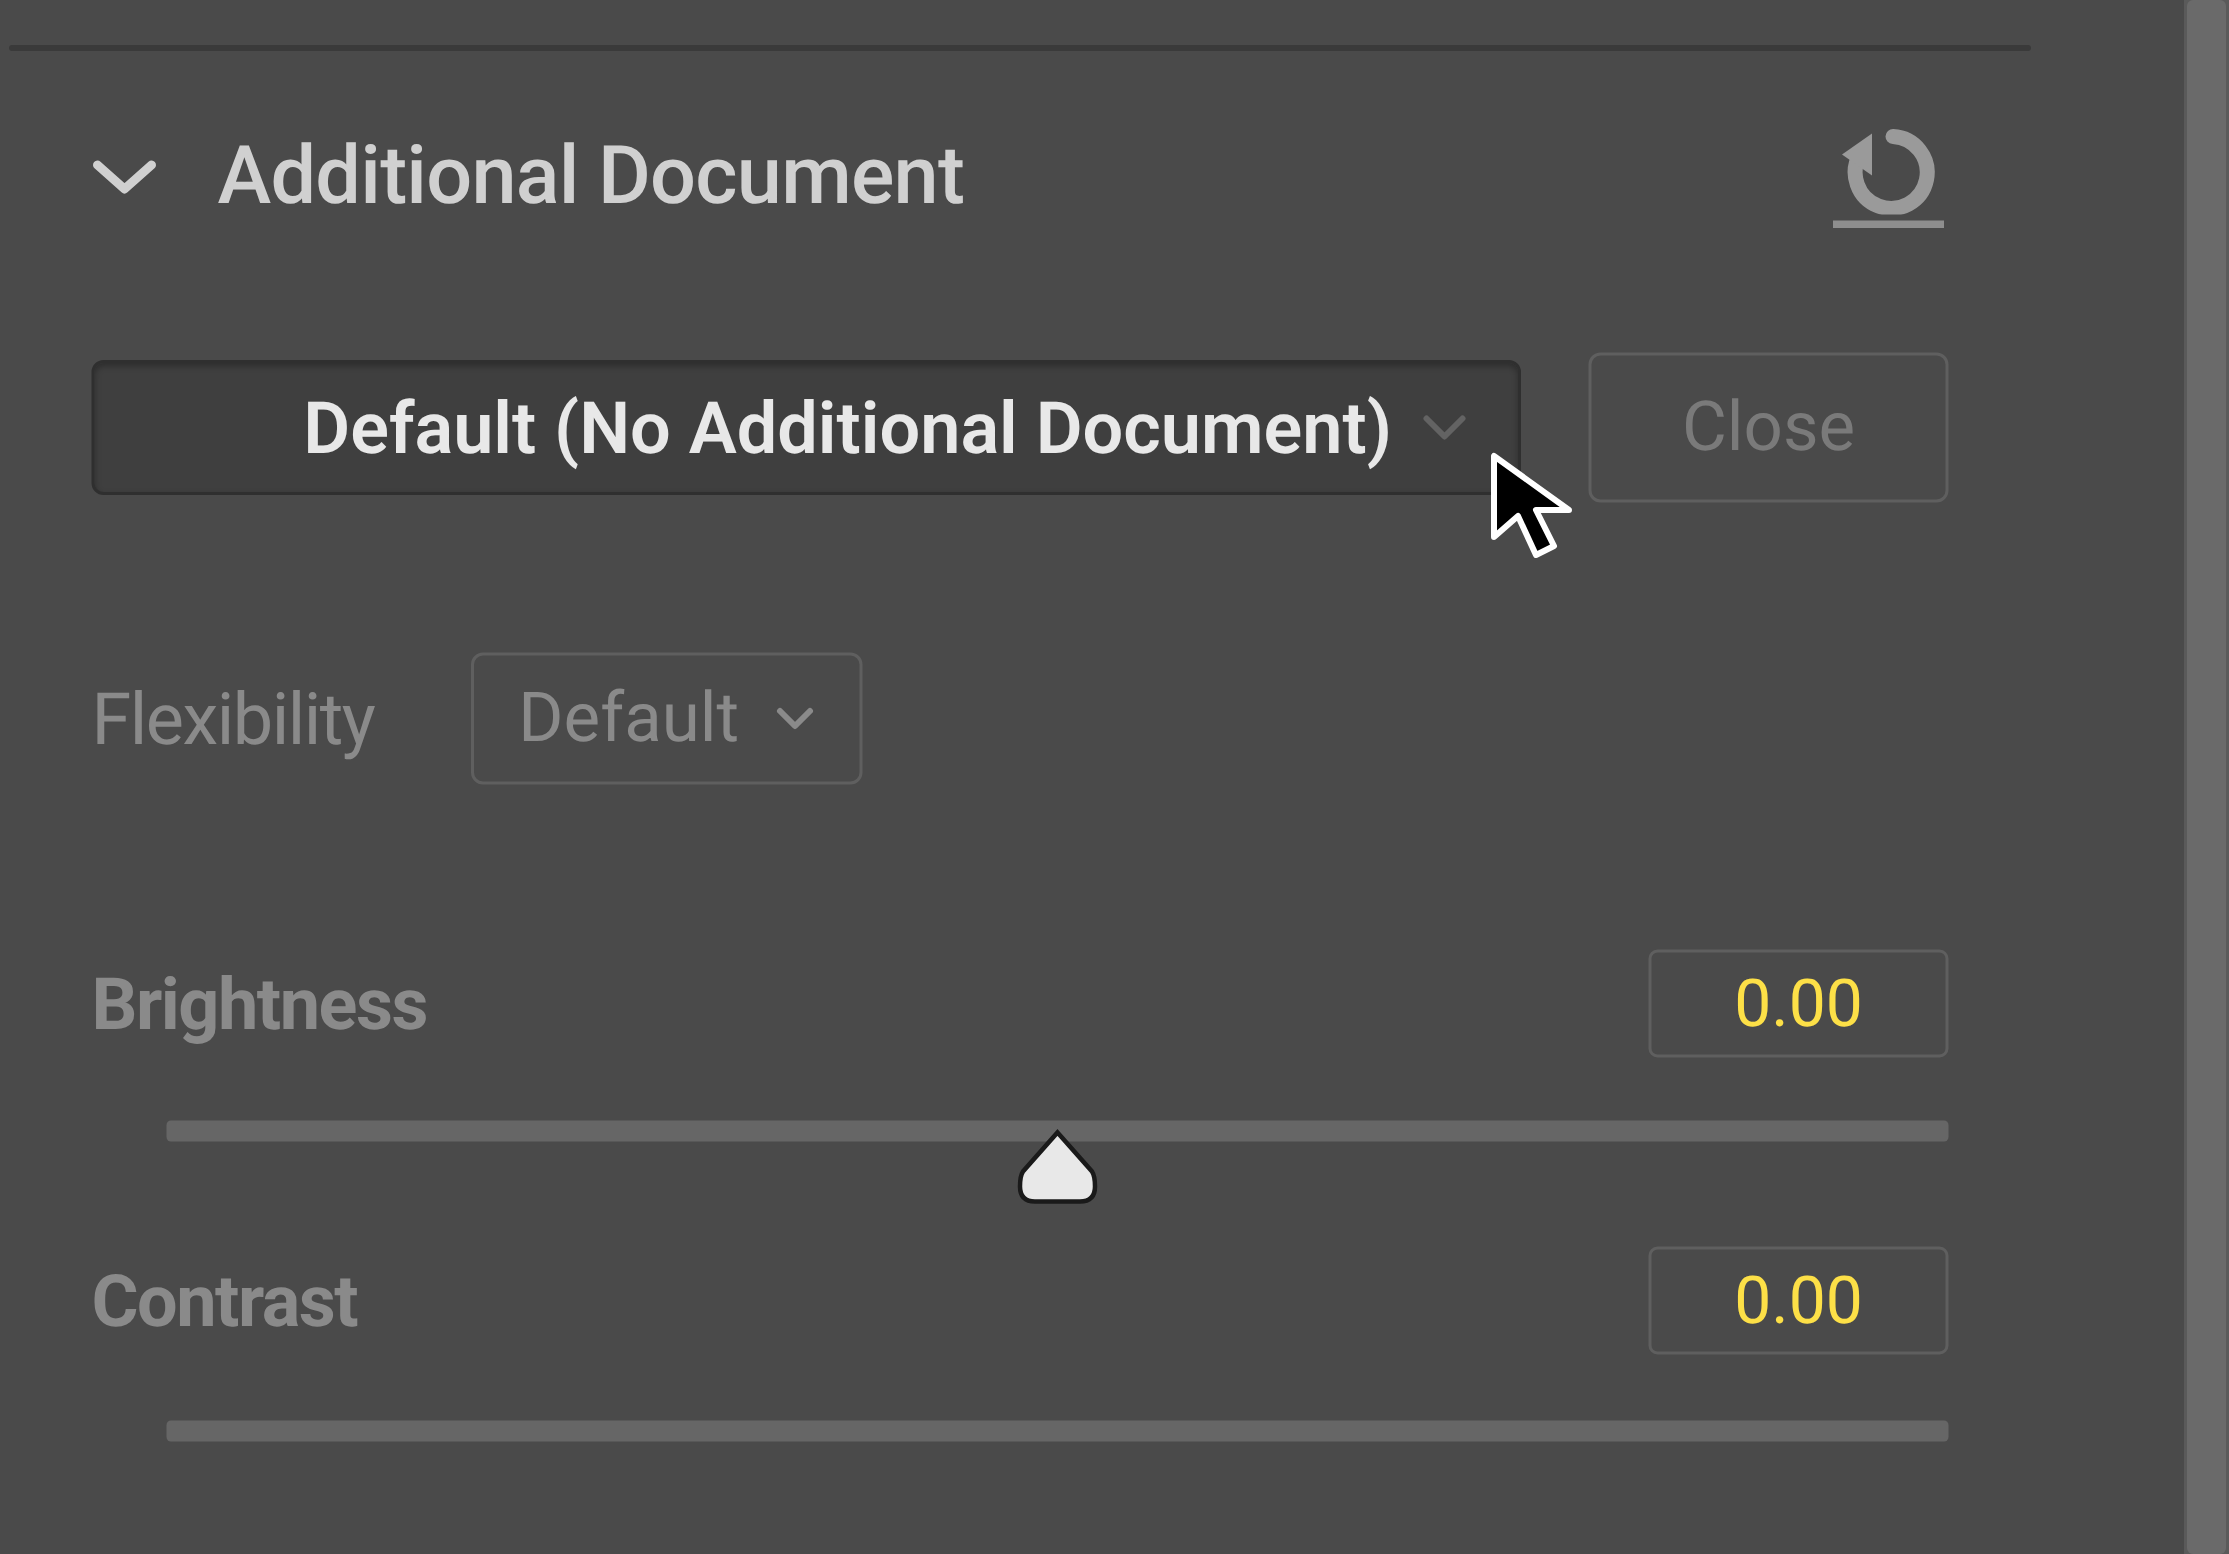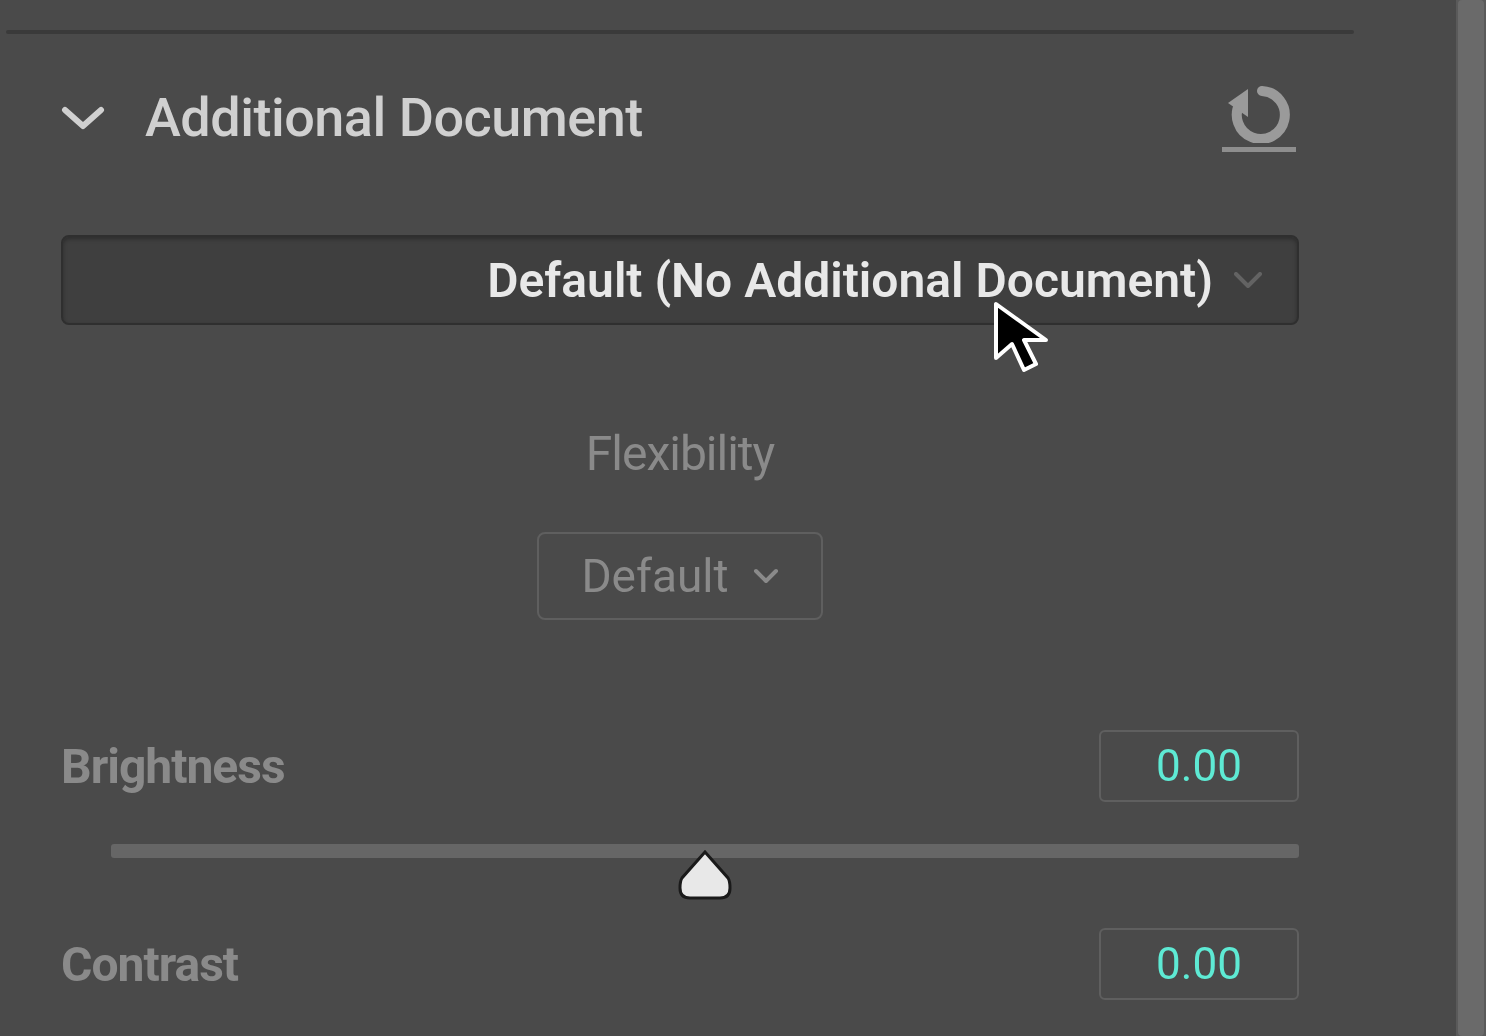--- a/index.html
+++ b/index.html
@@ -134,38 +134,37 @@
       display: flex;
       align-items: center;
       justify-content: center;
       color: #7a7a7a;
       font-size: 46px;
       cursor: pointer;
     }
     .row2 {
       display: flex;
       align-items: center;
-      gap: 50px;
+      gap: 64px;
       margin-bottom: 110px;
-      flex-direction: column;
     }
     .flex-label {
       color: #8a8a8a;
       font-size: 48px;
       letter-spacing: -1px;
     }
     .flex-dropdown {
       height: 88px;
       background: #4a4a4a;
       border: 2px solid #5f5f5f;
       border-radius: 8px;
       display: flex;
       align-items: center;
       gap: 24px;
-      padding: 0 42px;
+      padding: 0 30px;
       cursor: pointer;
     }
     .flex-dropdown-text {
       color: #8a8a8a;
       font-size: 46px;
     }
     .flex-dropdown .small-chev {
       width: 26px;
       height: 18px;
     }
@@ -185,21 +184,21 @@
       font-weight: bold;
     }
     .value-box {
       width: 200px;
       height: 72px;
       border: 2px solid #5f5f5f;
       border-radius: 6px;
       display: flex;
       align-items: center;
       justify-content: center;
-      color: #5eead4;
+      color: #fde047;
       font-size: 44px;
       background: #4a4a4a;
     }
     .slider-track-wrap {
       position: relative;
       margin-left: 50px;
       margin-right: 0;
     }
     .slider-track {
       position: relative;
@@ -262,20 +261,23 @@
       </div>
     </div>
 
     <div class="row1">
       <div class="doc-dropdown">
         <span class="doc-dropdown-text">Default (No Additional Document)</span>
         <svg class="doc-dropdown-chev" viewBox="0 0 30 20">
           <polyline points="3,4 15,16 27,4" fill="none" stroke="#999" stroke-width="4" stroke-linecap="round" stroke-linejoin="round"></polyline>
         </svg>
       </div>
+      <div class="close-btn">
+        <span>Close</span>
+      </div>
     </div>
 
     <div class="row2">
       <div class="flex-label">Flexibility</div>
       <div class="flex-dropdown">
         <span class="flex-dropdown-text">Default</span>
         <svg class="small-chev" viewBox="0 0 26 18">
           <polyline points="3,4 13,14 23,4" fill="none" stroke="#8a8a8a" stroke-width="4" stroke-linecap="round" stroke-linejoin="round"></polyline>
         </svg>
       </div>

